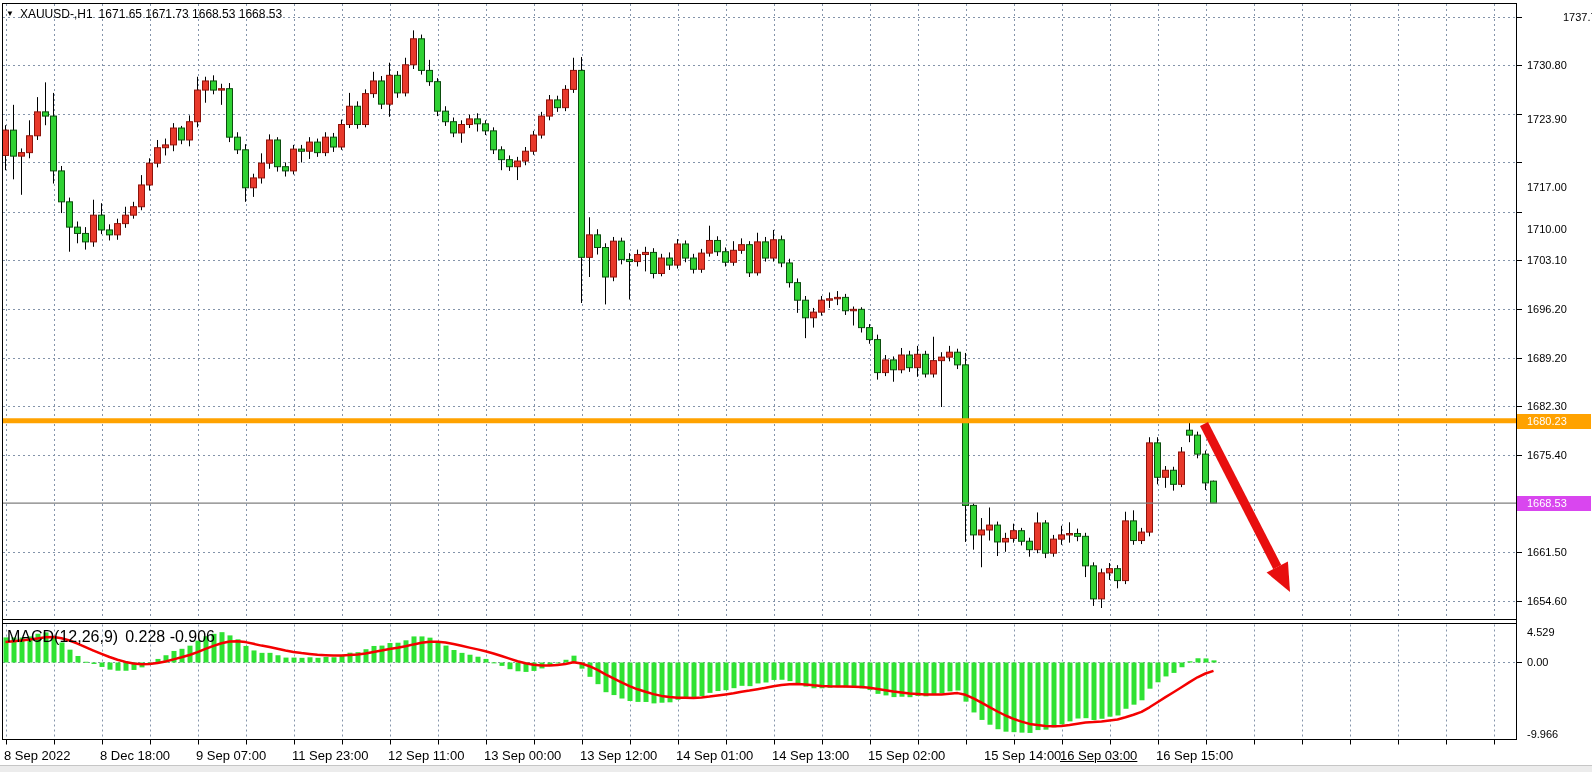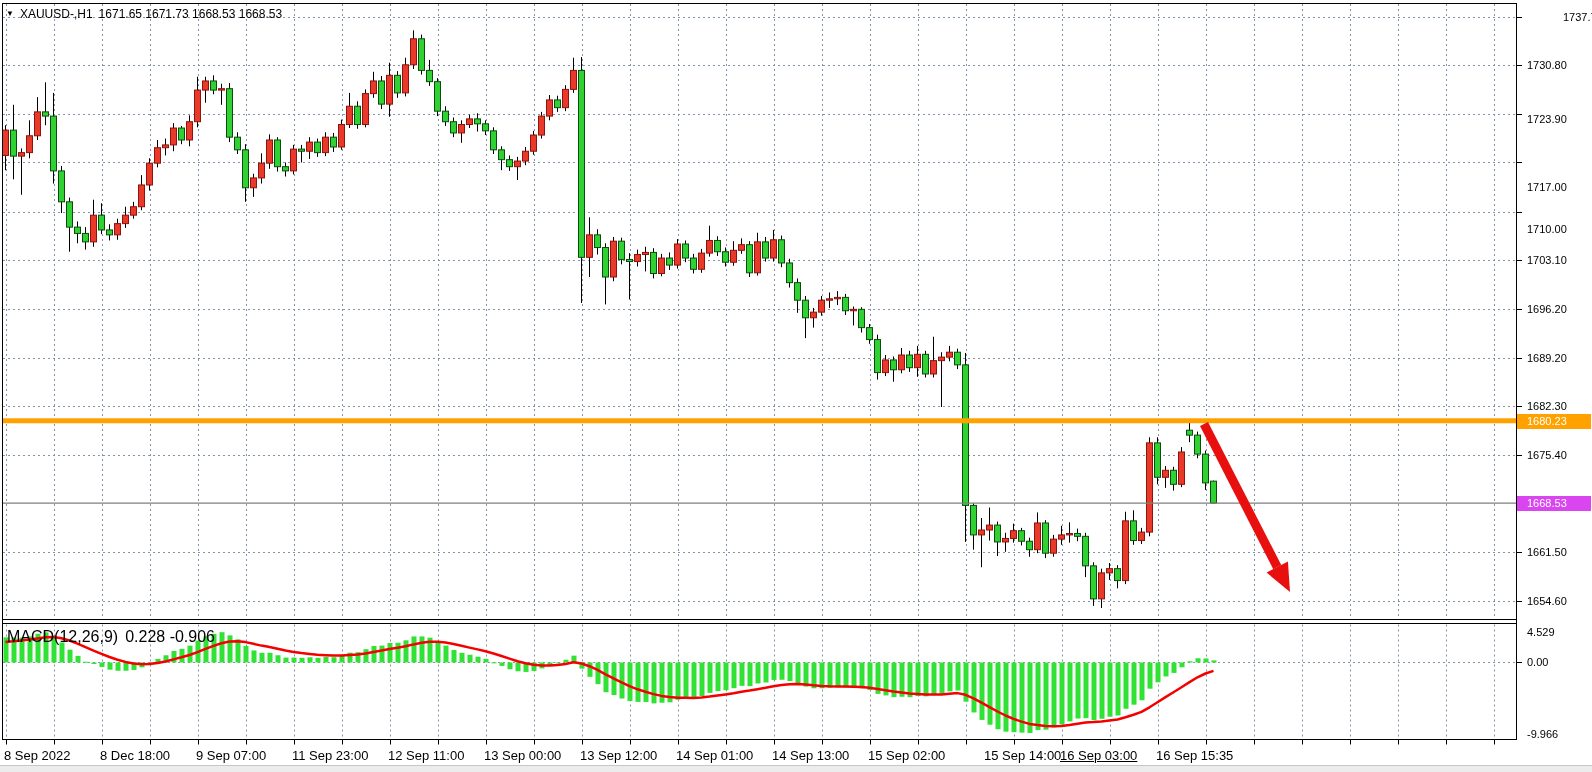--- a/index.html
+++ b/index.html
@@ -643,21 +643,21 @@
       <div class="ovl time-lbl" style="left: 196px;">9 Sep 07:00</div>
       <div class="ovl time-lbl" style="left: 292px;">11 Sep 23:00</div>
       <div class="ovl time-lbl" style="left: 388px;">12 Sep 11:00</div>
       <div class="ovl time-lbl" style="left: 484px;">13 Sep 00:00</div>
       <div class="ovl time-lbl" style="left: 580px;">13 Sep 12:00</div>
       <div class="ovl time-lbl" style="left: 676px;">14 Sep 01:00</div>
       <div class="ovl time-lbl" style="left: 772px;">14 Sep 13:00</div>
       <div class="ovl time-lbl" style="left: 868px;">15 Sep 02:00</div>
       <div class="ovl time-lbl" style="left: 964px; margin-left: 20px;">15 Sep 14:00</div>
       <div class="ovl time-lbl" style="left: 1060px; text-decoration: underline;">16 Sep 03:00</div>
-      <div class="ovl time-lbl" style="left: 1156px;">16 Sep 15:35</div>
+      <div class="ovl time-lbl" style="left: 1156px;">16 Sep 15:00</div>
     </div>
   <div id="macd-axis">
       <div class="ovl axis-lbl" style="top: 626px;">4.529</div>
       <div class="ovl axis-lbl" style="top: 656px;">0.00</div>
       <div class="ovl axis-lbl" style="top: 728px;">-9.966</div>
     </div>
 
   <div class="ovl tag" id="hline-tag" style="top: 414px; background: rgb(255, 162, 0);">1680.23</div>
   <div class="ovl tag" id="cur-tag" style="top: 496px; background: #d946ef;">1668.53</div>
 

